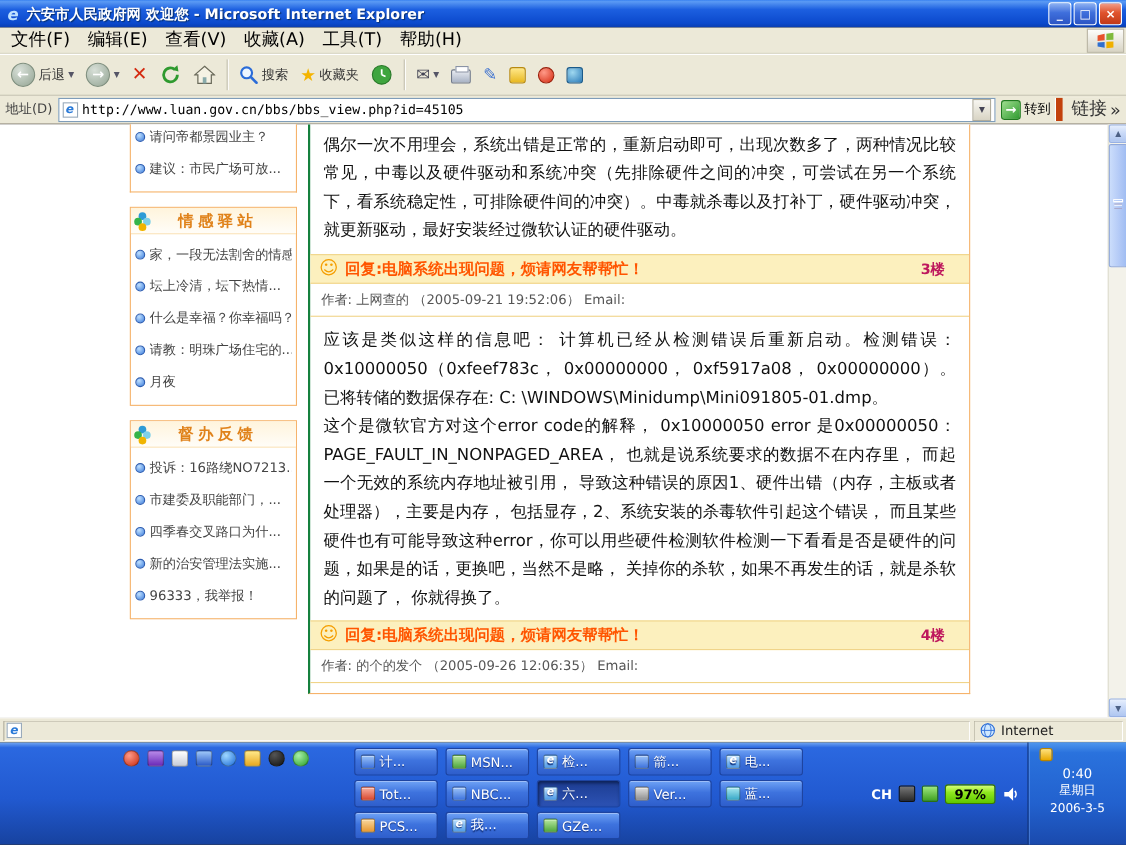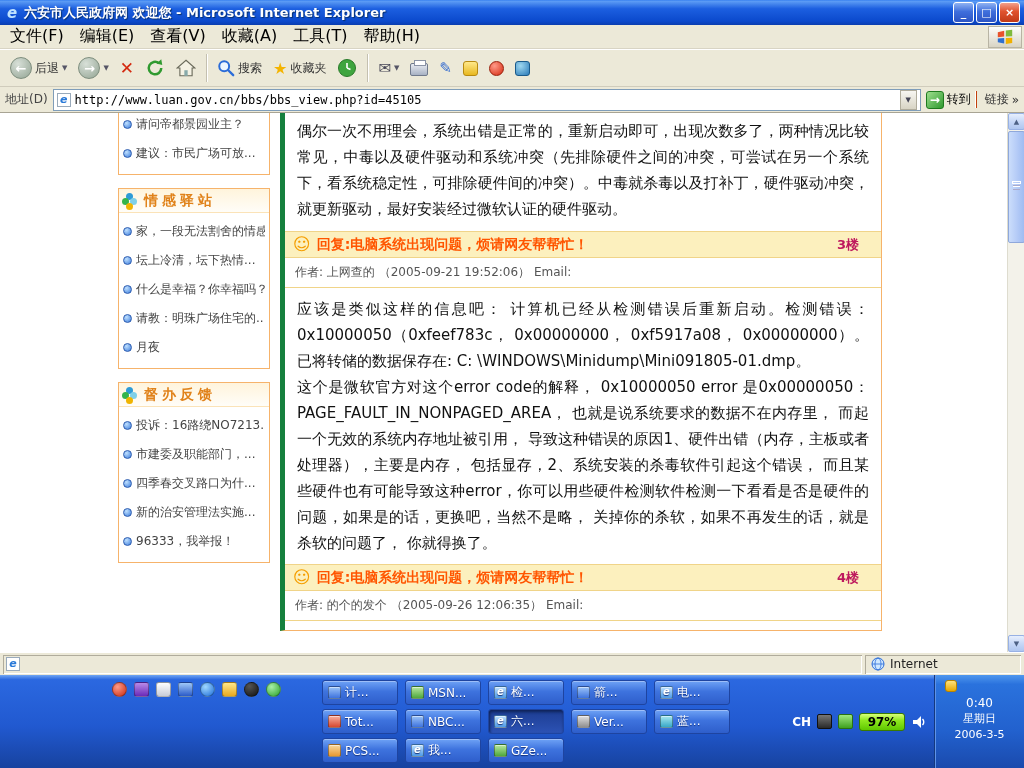--- a/index.html
+++ b/index.html
@@ -55,45 +55,45 @@
   .addr-label{font-size:12px;color:#444;flex:none;}
   .addr-input{flex:1;height:22px;background:#fff;border:1px solid #7F9DB9;display:flex;align-items:center;padding:0 3px;gap:4px;}
   .mini-e{width:14px;height:14px;background:#fff;border:1px solid #9ab;color:#2a7ad8;font-weight:bold;font-style:italic;
     font-size:11px;line-height:12px;text-align:center;flex:none;}
   .addr-url{font-family:"DejaVu Sans Mono","Liberation Mono",monospace;font-size:12px;color:#000;white-space:nowrap;}
   .addr-dd{margin-left:auto;width:17px;height:20px;background:linear-gradient(#f7f6f1,#d8d4c4);
     border:1px solid #b0ac9c;display:flex;align-items:center;justify-content:center;font-size:7px;color:#445;}
   .go-btn{display:flex;align-items:center;gap:3px;font-size:12px;color:#000;flex:none;}
   .go-ic{width:18px;height:18px;border-radius:3px;background:linear-gradient(135deg,#9ede8e,#2f9a2f);
     border:1px solid #1e7a1e;color:#fff;display:flex;align-items:center;justify-content:center;font-size:12px;font-weight:bold;}
-  .links{display:flex;align-items:center;gap:3px;font-size:12px;color:#333;padding-left:8px;flex:none;
-    border-left:1px solid #c2410c;box-shadow:-1px 0 0 #fff;}
+  .links{display:flex;align-items:center;gap:3px;font-size:16px;color:#333;padding-left:8px;flex:none;
+    border-left:6px solid #c2410c;box-shadow:-1px 0 0 #fff;}
 
   
   .content{height:539px;background:#fff;position:relative;flex:none;overflow:hidden;}
 
   .sidebar{position:absolute;left:118px;top:-6px;width:152px;}
   .side-box{border:1px solid #F6B36B;background:#fff;padding:3px 3px 6px;margin-bottom:13px;}
   .side-box.cut{border-top:none;}
-  .section-header{height:24px;display:flex;align-items:center;gap:6px;padding:0 3px;
+  .section-header{height:24px;display:flex;align-items:center;gap:24px;padding:0 3px;
     background:linear-gradient(180deg,#FFF4DC,#FFFDF8);border-bottom:1px solid #FBE3B8;margin:-3px -3px 4px;}
   .section-title{color:#E0821A;font-weight:bold;font-size:14px;letter-spacing:4px;}
   .clover{position:relative;width:16px;height:16px;flex:none;}
   .clover i{position:absolute;width:7px;height:7px;border-radius:50%;}
   .clover .d1{left:4px;top:0;background:#2E9BD6;}
   .clover .d2{left:0;top:5px;background:#35B44A;}
   .clover .d3{left:8px;top:5px;background:#7FD0E8;}
   .clover .d4{left:4px;top:10px;background:#F0B400;}
   .side-item{display:flex;align-items:flex-start;gap:4px;font-size:12px;color:#444;line-height:21px;padding:4px 1px;cursor:default;}
   .bullet{width:9px;height:9px;border-radius:50%;flex:none;margin-top:6px;
     background:radial-gradient(circle at 35% 30%,#BFE0FF,#3E7EDC);border:1px solid #2c5cb0;}
   .side-text{white-space:nowrap;overflow:hidden;}
 
   .main-col{position:absolute;left:280px;top:0;width:602px;height:518px;background:#fff;
-    border-left:5px solid #15803d;border-right:1px solid #F6B36B;border-bottom:1px solid #F6B36B;overflow:hidden;}
+    border-left:2px solid #15803d;border-right:1px solid #F6B36B;border-bottom:1px solid #F6B36B;overflow:hidden;}
   .post-text{padding:5px 12px 9px;font-size:15px;line-height:26px;color:#111;text-align:justify;}
   .reply-header{height:27px;background:#FCF0BE;border-top:1px solid #F0D489;border-bottom:1px solid #F0D489;
     display:flex;align-items:center;gap:6px;padding:0 8px;}
   .smiley{color:#F59E00;font-size:17px;line-height:17px;}
   .reply-title{color:#FF5500;font-weight:bold;font-size:14px;}
   .reply-floor{margin-left:auto;margin-right:14px;color:#be185d;font-weight:bold;font-size:13px;}
   .author-line{font-size:12px;color:#555;padding:6px 10px;border-bottom:1px solid #F0D489;}
   .reply-body{padding:8px 12px;font-size:15px;line-height:26px;color:#111;text-align:justify;}
   .reply-body p{margin:0;}
 
@@ -107,21 +107,21 @@
   .sb-thumb{position:absolute;left:0;top:18px;width:17px;height:112px;border-radius:2px;
     background:linear-gradient(90deg,#CBDDFB,#B6CCF7 50%,#9FBCF2);border:1px solid #8FA8DB;}
   .sb-thumb::after{content:"";position:absolute;left:4px;right:4px;top:50px;height:1px;
     box-shadow:0 0 0 1px #fff,0 3px 0 0 #aac,0 4px 0 0 #fff,0 7px 0 0 #aac;}
 
   
   .statusbar{height:23px;background:#ECE9D8;border-top:1px solid #fff;display:flex;align-items:center;
     padding:0 3px;flex:none;font-size:12px;color:#222;}
   .status-left{flex:1;display:flex;align-items:center;gap:5px;height:19px;padding:0 3px;
     box-shadow:inset 1px 1px 0 #b0ac9c,inset -1px -1px 0 #fff;}
-  .status-right{width:156px;display:flex;align-items:center;gap:5px;height:19px;padding:0 6px;margin-left:3px;
+  .status-right{width:136px;display:flex;align-items:center;gap:5px;height:19px;padding:0 6px;margin-left:3px;
     box-shadow:inset 1px 1px 0 #b0ac9c,inset -1px -1px 0 #fff;}
 
   
   .taskbar{height:93px;flex:none;position:relative;
     background:linear-gradient(180deg,#6FA5F2 0%,#2b68e0 5%,#2159D0 55%,#17429f 100%);}
   .start-btn{position:absolute;left:0;top:0;width:102px;height:100%;
     background:linear-gradient(180deg,#8cc47a 0%,#3D9B35 10%,#2F8A28 60%,#1f6a1a 100%);
     border-radius:0 12px 12px 0;display:flex;align-items:center;justify-content:center;gap:7px;
     color:#fff;font-size:19px;font-weight:bold;font-style:italic;text-shadow:1px 2px 2px #14420f;
     box-shadow:2px 0 5px rgba(0,0,0,.35), inset 0 2px 2px #b8e8a0;}

